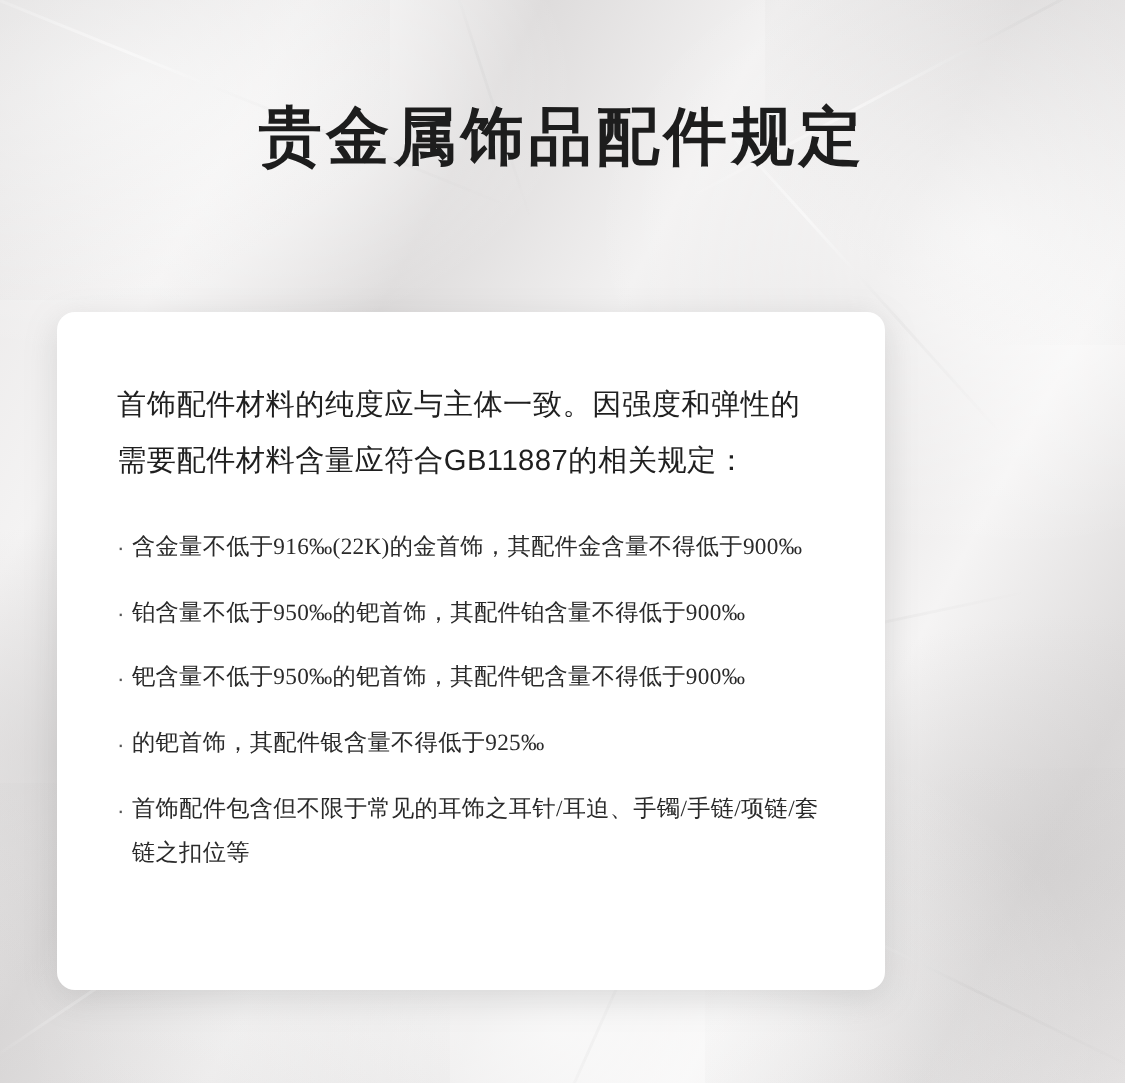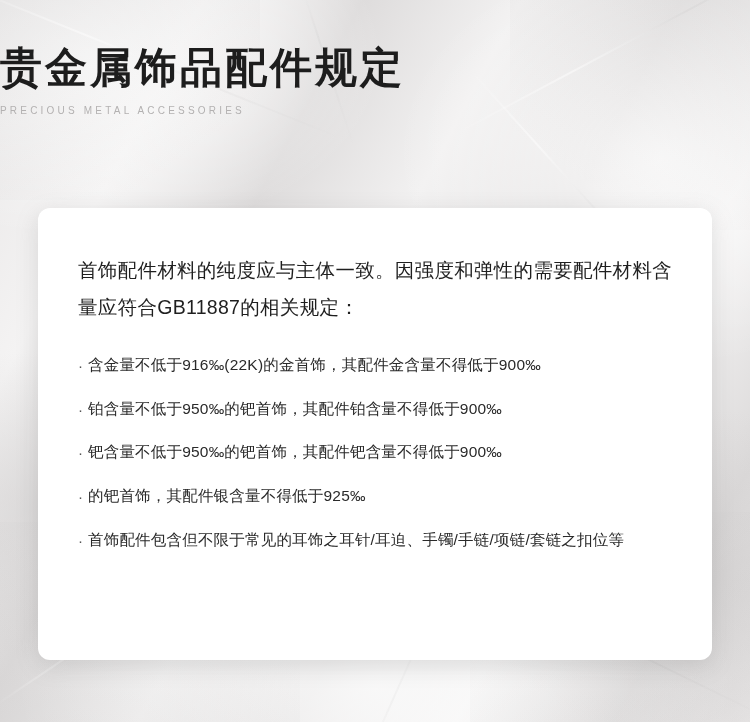--- a/index.html
+++ b/index.html
@@ -47,22 +47,22 @@
     pointer-events: none;
     opacity: 0.35;
   }
   .s1 { left: 0; top: 0; width: 260px; height: 200px; background: linear-gradient(145deg, rgba(190,188,188,0.6), rgba(255,255,255,0) 75%); }
   .s2 { right: 0; top: 0; width: 240px; height: 230px; background: linear-gradient(215deg, rgba(195,193,193,0.55), rgba(255,255,255,0) 75%); }
   .s3 { left: 0; bottom: 0; width: 300px; height: 200px; background: linear-gradient(35deg, rgba(188,186,186,0.55), rgba(255,255,255,0) 72%); }
   .s4 { right: 0; bottom: 0; width: 280px; height: 210px; background: linear-gradient(325deg, rgba(192,190,190,0.55), rgba(255,255,255,0) 72%); }
 
   .header {
     position: relative;
-    padding-top: 43px;
-    text-align: left;
+    padding-top: 66px;
+    text-align: center;
     z-index: 3;
   }
   .title {
     font-family: "Liberation Sans", sans-serif;
     font-weight: bold;
     font-size: 42px;
     letter-spacing: 3px;
     color: #1d1d1d;
     line-height: 1.2;
     margin: 0;
@@ -73,21 +73,21 @@
     font-size: 10px;
     letter-spacing: 3.2px;
     color: #b3b1b1;
     text-transform: uppercase;
   }
 
   .card {
     position: absolute;
     left: 38px;
     top: 208px;
-    width: 674px;
+    width: 552px;
     height: 452px;
     background: #ffffff;
     border-radius: 12px;
     box-shadow: 0 6px 22px rgba(120,118,118,0.22);
     z-index: 4;
     box-sizing: border-box;
     padding: 44px 40px 0 40px;
   }
   .intro {
     font-size: 19.5px;
@@ -111,20 +111,21 @@
   .dot {
     flex: 0 0 auto;
     width: 10px;
     margin-top: 1px;
     color: #555;
     font-size: 15px;
     line-height: 1.85;
   }
   .btext {
     flex: 1 1 auto;
+    font-family: Liberation Serif, serif;
   }
 </style>
 </head>
 <body>
 
 <div class="page">
   <div class="shade s1"></div>
   <div class="shade s2"></div>
   <div class="shade s3"></div>
   <div class="shade s4"></div>
@@ -134,21 +135,20 @@
   <div class="crease c3"></div>
   <div class="crease c4"></div>
   <div class="crease c5"></div>
   <div class="crease c6"></div>
   <div class="crease c7"></div>
   <div class="crease c8"></div>
   <div class="crease c9"></div>
 
   <div class="header">
     <h1 class="title">贵金属饰品配件规定</h1>
-    <div class="subtitle">PRECIOUS METAL ACCESSORIES</div>
   </div>
 
   <div class="card">
     <div class="intro">首饰配件材料的纯度应与主体一致。因强度和弹性的需要配件材料含量应符合GB11887的相关规定：</div>
 
     <div class="bullets">
       <div class="bullet">
         <span class="dot">·</span>
         <span class="btext">含金量不低于916‰(22K)的金首饰，其配件金含量不得低于900‰</span>
       </div>

